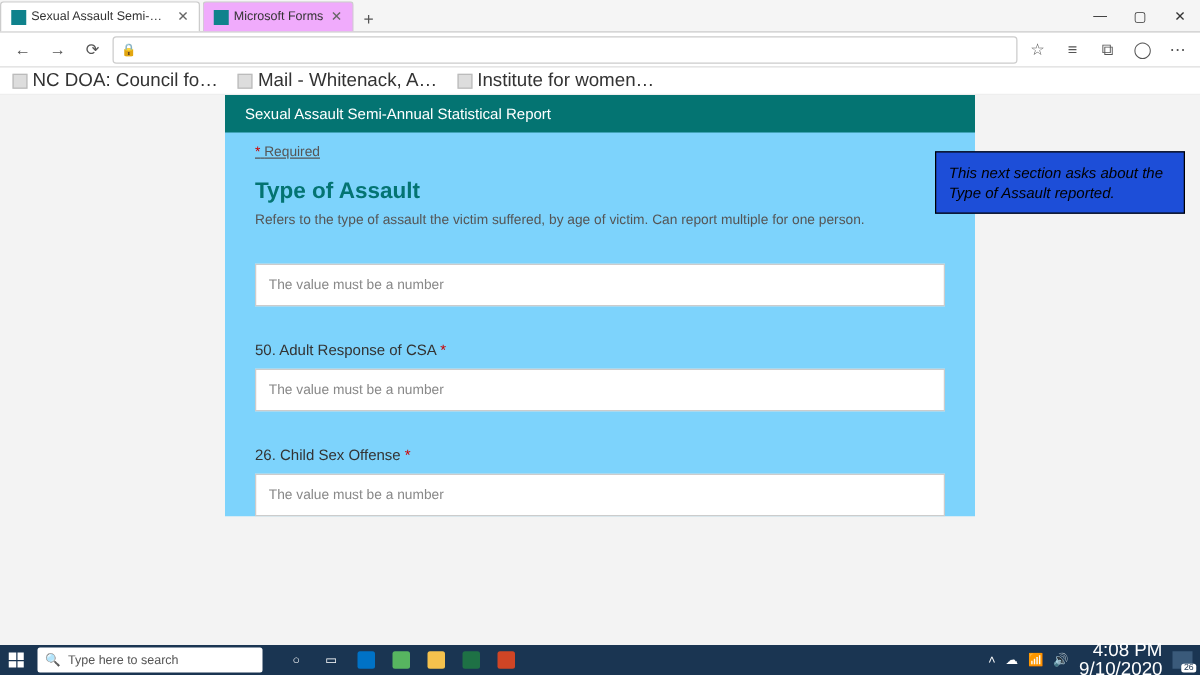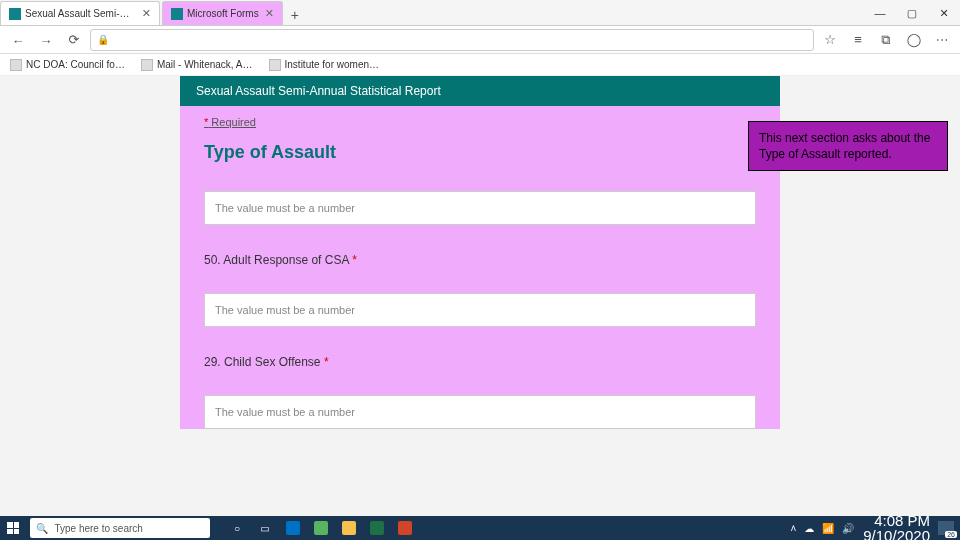--- a/index.html
+++ b/index.html
@@ -11,36 +11,36 @@
   .tab-icon { width:12px; height:12px; background:#0f828c; margin-right:4px; flex-shrink:0; }
   .tab-label { white-space:nowrap; overflow:hidden; text-overflow:ellipsis; }
   .tab-close { margin-left:6px; font-size:11px; color:#666; }
   .new-tab { width:20px; height:20px; display:flex; align-items:center; justify-content:center; font-size:14px; color:#555; }
   .window-controls { margin-left:auto; display:flex; }
   .win-btn { width:32px; height:24px; display:flex; align-items:center; justify-content:center; font-size:11px; color:#333; }
   .nav-bar { height:28px; display:flex; align-items:center; padding:0 6px; gap:4px; border-bottom:1px solid #ddd; }
   .nav-btn { width:24px; height:24px; display:flex; align-items:center; justify-content:center; font-size:13px; color:#555; }
   .addr { flex:1; height:22px; border:1px solid #ccc; border-radius:3px; display:flex; align-items:center; padding:0 6px; font-size:10px; color:#444; overflow:hidden; gap:4px;}
   .lock { font-size:10px; color:#666; }
-  .bookmarks { height:22px; display:flex; align-items:center; padding:0 10px; gap:16px; font-size:10px; color:#333; border-bottom:1px solid #eee; }
+  .bookmarks { height:22px; display:flex; align-items:center; padding:0 10px; gap:16px; font-size:15px; color:#333; border-bottom:1px solid #eee; }
   .bm-item { display:flex; align-items:center; gap:4px; }
   .bm-icon { width:12px; height:12px; background:#ddd; border:1px solid #bbb; }
   .content { position:relative; width:960px; height:440px; background:#f3f3f3; }
-  .form-card { position:absolute; left:180px; top:0; width:600px; background:#f0abfc; }
+  .form-card { position:absolute; left:180px; top:0; width:600px; background:#7dd3fc; }
   .form-header { background:#047472; color:#fff; padding:8px 16px; font-size:12px; }
   .form-body { padding:10px 24px 0 24px; }
   .required-note { font-size:11px; color:#555;text-decoration:underline; }
   .required-note .ast { color:#c00; }
   .section-title { color:#047472; font-size:18px; margin-top:14px; font-weight:700; }
   .section-desc { font-size:11px; color:#555; margin-top:6px; line-height:1.3; }
   .q-block { margin-top:28px; }
   .q-label { font-size:12px; color:#333; }
   .q-label .ast { color:#c00; }
-  .q-input { margin-top:26px; border:1px solid #ccc; padding:10px 10px; font-size:11px; color:#888; background:#fff; }
-  .callout { position:absolute; right:12px; top:45px; width:200px; border:1px solid #000; background:#a21caf; padding:8px 10px; font-size:12px; line-height:1.35; font-family:"Calibri","Segoe UI",Arial,sans-serif; }
+  .q-input { margin-top:8px; border:1px solid #ccc; padding:10px 10px; font-size:11px; color:#888; background:#fff; }
+  .callout { position:absolute; right:12px; top:45px; width:200px; border:1px solid #000; background:#1d4ed8; padding:8px 10px; font-size:12px; line-height:1.35; font-family:"Calibri","Segoe UI",Arial,sans-serif;font-style:italic; }
   .callout p { margin-bottom:12px; }
   .callout p:last-child { margin-bottom:0; }
   .taskbar { position:absolute; left:0; bottom:0; width:960px; height:24px; background:#1a3552; display:flex; align-items:center; color:#fff; font-size:10px; }
   .tb-start { width:26px; height:24px; display:flex; align-items:center; justify-content:center; }
   .win-icon { width:12px; height:12px; display:grid; grid-template-columns:1fr 1fr; grid-template-rows:1fr 1fr; gap:1px; }
   .win-icon div { background:#fff; }
   .tb-search { background:#fff; color:#555; height:20px; width:180px; margin:0 4px; display:flex; align-items:center; padding:0 6px; gap:6px; border-radius:2px;}
   .tb-icons { display:flex; gap:2px; margin-left:10px; }
   .tb-app { width:26px; height:24px; display:flex; align-items:center; justify-content:center; }
   .app-sq { width:14px; height:14px; border-radius:2px; }
@@ -104,37 +104,38 @@
 
   <div class="content">
     <div class="form-card">
       <div class="form-header">Sexual Assault Semi-Annual Statistical Report</div>
       <div class="form-body">
         <div class="required-note">
           <span class="ast">*</span>
           <span>Required</span>
         </div>
         <div class="section-title">Type of Assault</div>
+        <div class="section-desc">Refers to the type of assault the victim suffered, by age of victim. Can report multiple for one person.</div>
 
         <div class="q-block">
           <div class="q-input">The value must be a number</div>
         </div>
 
         <div class="q-block">
           <div class="q-label">
             <span>50.</span>
             <span>Adult Response of CSA</span>
             <span class="ast">*</span>
           </div>
           <div class="q-input">The value must be a number</div>
         </div>
 
         <div class="q-block">
           <div class="q-label">
-            <span>29.</span>
+            <span>26.</span>
             <span>Child Sex Offense</span>
             <span class="ast">*</span>
           </div>
           <div class="q-input">The value must be a number</div>
         </div>
       </div>
     </div>
 
     <div class="callout">
       <p>This next section asks about the Type of Assault reported.</p>

